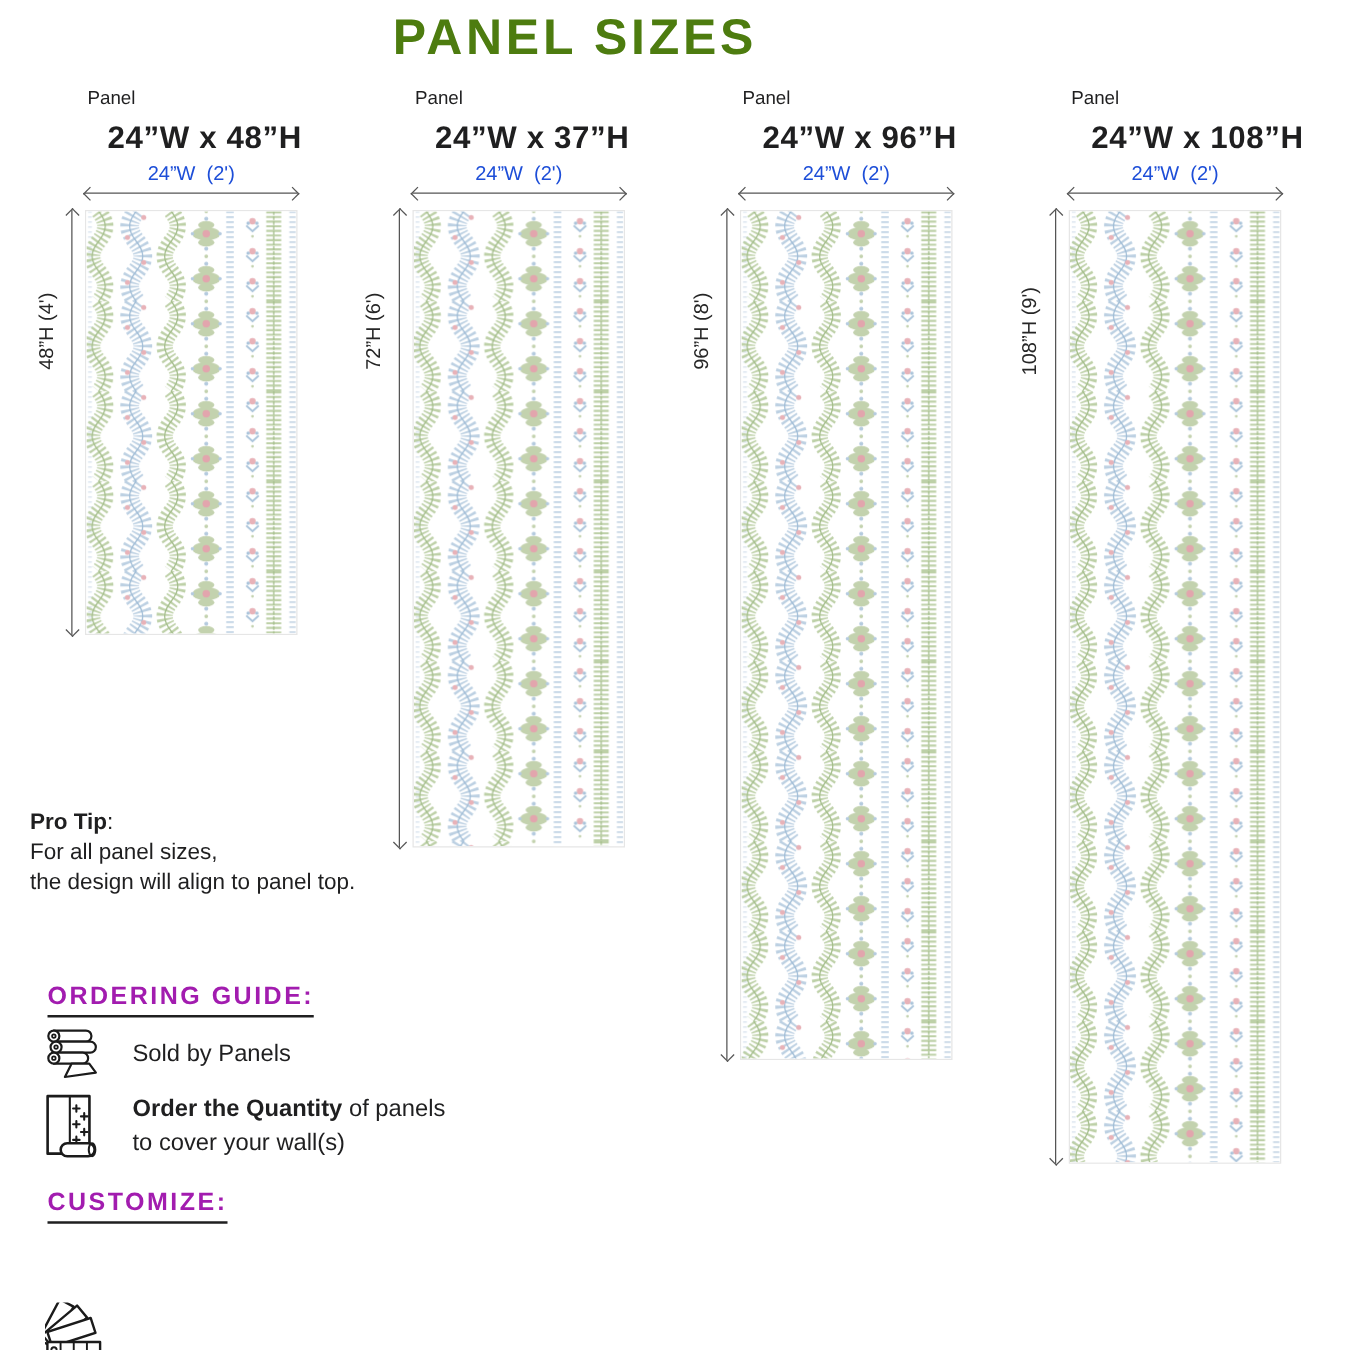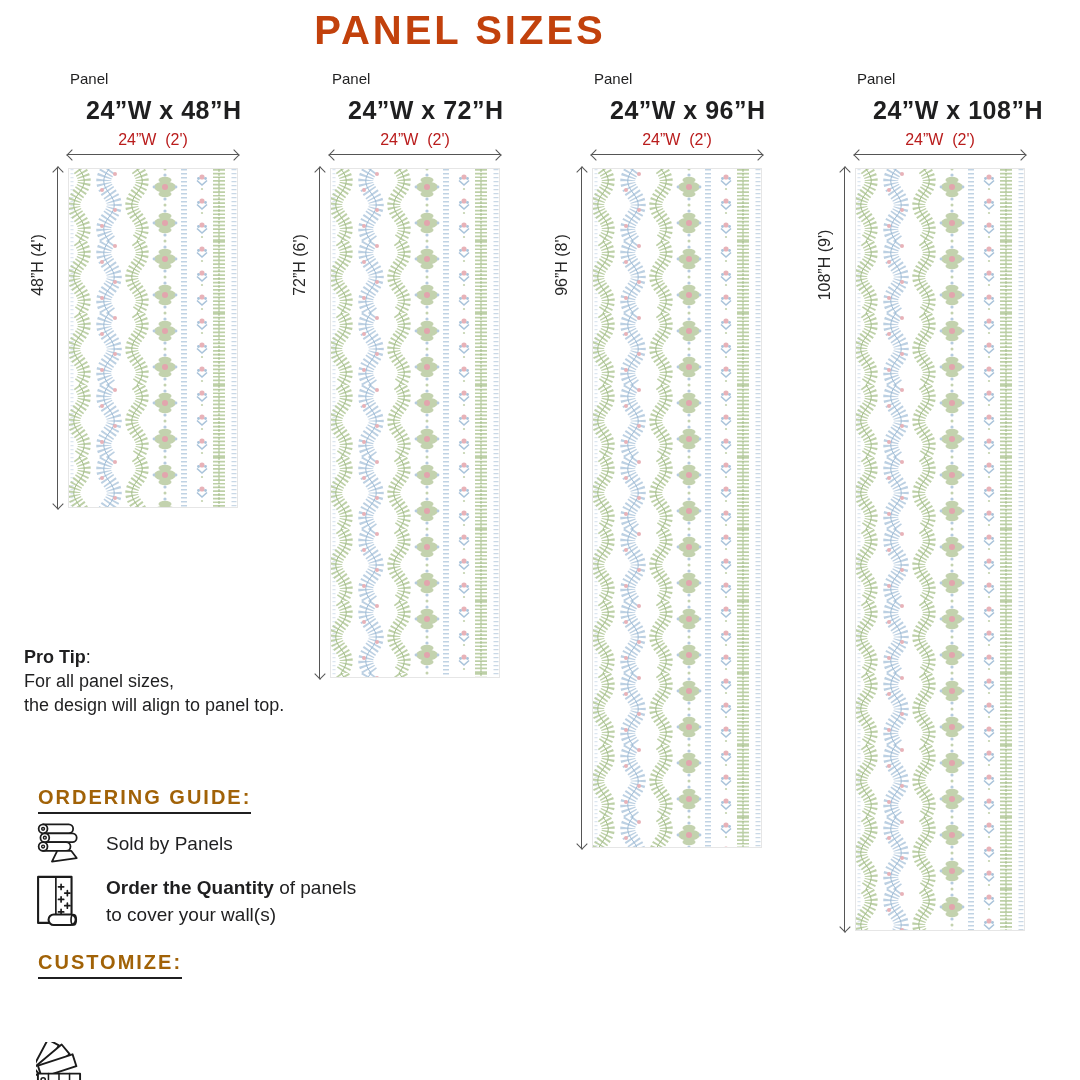--- a/index.html
+++ b/index.html
@@ -3,29 +3,29 @@
 <meta charset="utf-8">
 <style>
   html,body{margin:0;padding:0;}
   body{
     width:1080px;height:1080px;position:relative;background:#ffffff;
     font-family:"Liberation Sans", sans-serif;color:#1f1f20;overflow:hidden;
   }
   
   .title{
     position:absolute;top:8px;left:0;width:920px;text-align:center;
-    font-size:40px;font-weight:700;letter-spacing:3px;color:#c2410c;
+    font-size:40px;font-weight:700;letter-spacing:3px;color:#4d7c0f;
   }
   
   .column{position:absolute;top:0;width:170px;}
   .col-48{left:68px;}  .col-72{left:330px;}  .col-96{left:592px;}  .col-108{left:855px;}
   .panel-word{position:absolute;top:70px;left:2px;font-size:15px;font-weight:400;}
   .panel-size{position:absolute;top:96px;left:18px;font-size:25px;font-weight:700;letter-spacing:.5px;white-space:nowrap;}
   .width-measure{position:absolute;top:131px;left:0;width:170px;text-align:center;}
-  .width-label{font-size:16px;color:#b91c1c;}
+  .width-label{font-size:16px;color:#1d4ed8;}
   .harrow{position:relative;margin-top:5px;height:1.2px;background:#555;}
   .harrow::before,.harrow::after{content:"";position:absolute;top:-3px;width:7px;height:7px;
     border-left:1.2px solid #555;border-bottom:1.2px solid #555;}
   .harrow::before{left:0;transform:rotate(45deg);}
   .harrow::after{right:0;transform:rotate(225deg);}
   .varrow{position:absolute;left:-11px;top:168px;width:1.2px;background:#555;}
   .varrow::before,.varrow::after{content:"";position:absolute;left:-3px;width:7px;height:7px;
     border-left:1.2px solid #555;border-bottom:1.2px solid #555;}
   .varrow::before{top:0;transform:rotate(135deg);}
   .varrow::after{bottom:0;transform:rotate(-45deg);}
@@ -40,21 +40,21 @@
   .col-48 .panel,.col-48 .varrow{height:340px;}
   .col-72 .panel,.col-72 .varrow{height:510px;}
   .col-96 .panel,.col-96 .varrow{height:680px;}
   .col-108 .panel,.col-108 .varrow{height:763px;}
   .wallpaper{display:block;width:100%;height:100%;}
   
   .protip{position:absolute;left:24px;top:645px;font-size:18px;line-height:24px;}
   .protip .b{font-weight:700;}
   .section-head{
     position:absolute;left:38px;font-size:20px;font-weight:700;letter-spacing:2px;
-    border-bottom:2.4px solid #1f1f20;padding-bottom:3px;color:#a16207;
+    border-bottom:2.4px solid #1f1f20;padding-bottom:3px;color:#a21caf;
   }
   .ordering-head{top:786px;}
   .customize-head{top:951px;}
   .guide-row{position:absolute;left:36px;display:flex;align-items:center;gap:24px;}
   .row-sold{top:820px;}
   .row-qty{top:874px;align-items:flex-start;justify-content:space-between;}
   .row-color{top:1042px;flex-direction:column;}
   .guide-row .icon{flex:0 0 auto;}
   .guide-text{font-size:19px;line-height:27px;}
   .guide-text .b{font-weight:700;}
@@ -153,21 +153,21 @@
   <span class="height-label">48”H (4')</span>
   <div class="panel">
     <svg class="wallpaper">
         <rect width="100%" height="100%" fill="url(#wp)"></rect>
       </svg>
   </div>
 </div>
 
 <div class="column col-72">
   <div class="panel-word">Panel</div>
-  <div class="panel-size">24”W x 72”H</div>
+  <div class="panel-size">24”W x 37”H</div>
   <div class="width-measure">
     <span class="width-label">24”W&nbsp;&nbsp;(2')</span>
     <div class="harrow"></div>
   </div>
   <div class="varrow"></div>
   <span class="height-label">72”H (6')</span>
   <div class="panel">
     <svg class="wallpaper">
         <rect width="100%" height="100%" fill="url(#wp)"></rect>
       </svg>

